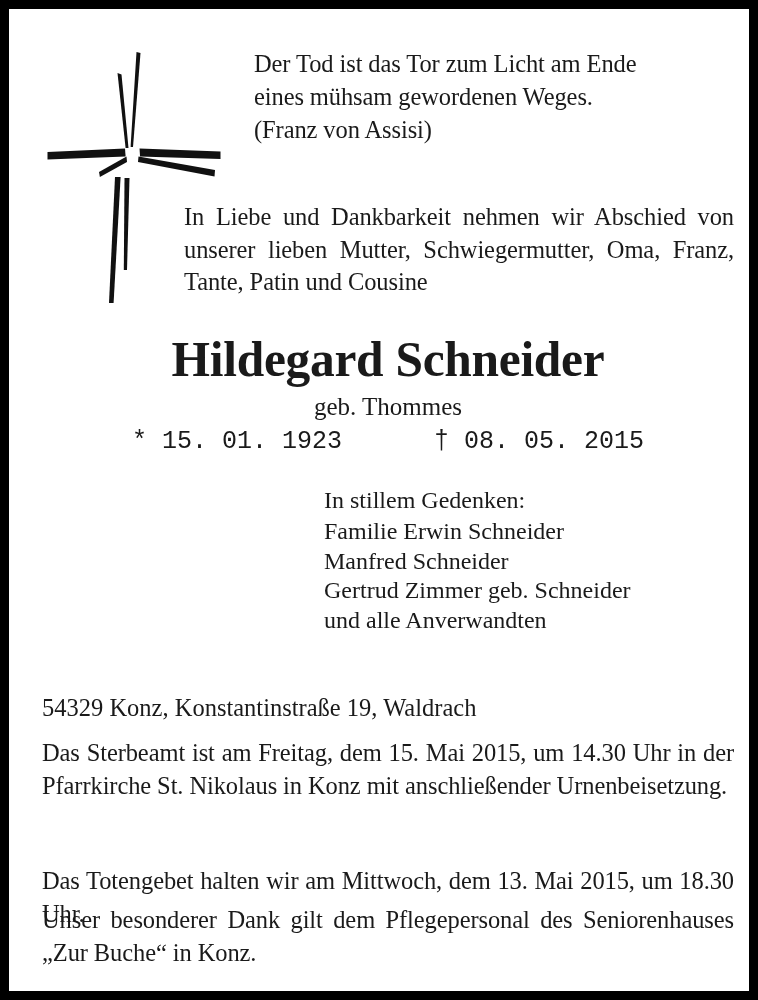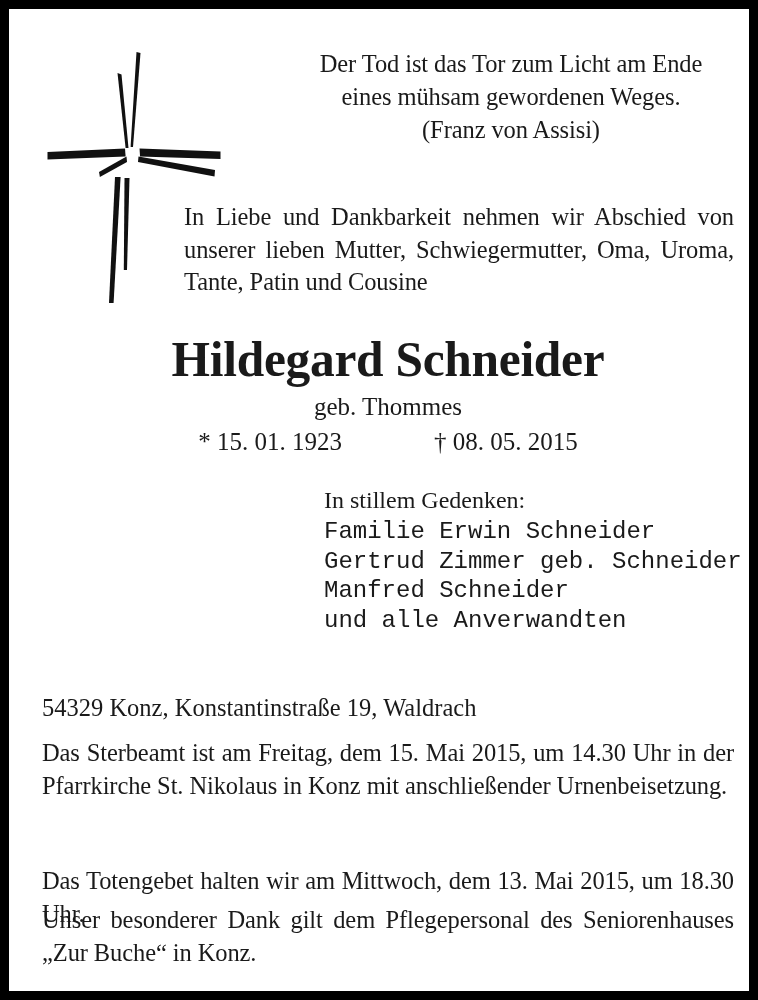--- a/index.html
+++ b/index.html
@@ -40,24 +40,24 @@
     left: 20px;
     top: 35px;
     width: 210px;
     height: 265px;
   }
   .cross-wrap svg { display: block; }
 
   
   .quote {
     position: absolute;
-    left: 264px;
+    left: 245px;
     top: 38px;
     width: 476px;
-    text-align: center;
+    text-align: left;
     font-size: 24.5px;
     line-height: 33px;
     letter-spacing: -0.1px;
   }
   .quote .q-line { white-space: nowrap; }
   .quote .q-attrib { display: block; }
 
   
   .farewell {
     position: absolute;
@@ -88,37 +88,38 @@
   }
   .maiden-name {
     font-size: 25px;
     line-height: 33px;
     margin-top: 3px;
   }
   .dates {
     font-size: 25px;
     line-height: 34px;
     margin-top: 2px;
+    font-family: Liberation Mono, monospace;
   }
   .dates .date-birth { display: inline-block; }
   .dates .date-gap { display: inline-block; width: 92px; }
   .dates .date-death { display: inline-block; }
 
   
   .mourners {
     position: absolute;
     left: 315px;
     top: 477px;
     width: 392px;
     text-align: left;
     font-size: 24px;
     line-height: 29.4px;
   }
   .mourners .mourn-heading { display: block; margin-bottom: 2px; }
-  .mourners .mourn-item { display: block; white-space: nowrap; font-family: Liberation Mono, monospace; }
+  .mourners .mourn-item { display: block; white-space: nowrap; }
 
   
   .address {
     position: absolute;
     left: 33px;
     top: 683px;
     width: 692px;
     font-size: 24.5px;
     line-height: 31px;
   }
@@ -167,35 +168,35 @@
         </g>
       </svg>
     </div>
 
     <div class="quote">
       <span class="q-line">Der Tod ist das Tor zum Licht am Ende</span><br>
       <span class="q-line">eines mühsam gewordenen Weges.</span><br>
       <span class="q-attrib">(Franz von Assisi)</span>
     </div>
 
-    <div class="farewell">In Liebe und Dankbarkeit nehmen wir Abschied von unserer lieben Mutter, Schwiegermutter, Oma, Uroma, Tante, Patin und Cousine</div>
+    <div class="farewell">In Liebe und Dankbarkeit nehmen wir Abschied von unserer lieben Mutter, Schwiegermutter, Oma, Franz, Tante, Patin und Cousine</div>
 
     <div class="name-block">
       <div class="deceased-name">Hildegard Schneider</div>
       <div class="maiden-name">geb. Thommes</div>
       <div class="dates">
         <span class="date-birth"><span>*</span> <span>15. 01. 1923</span></span><span class="date-gap"></span><span class="date-death"><span>†</span> <span>08. 05. 2015</span></span>
       </div>
     </div>
 
     <div class="mourners">
       <span class="mourn-heading">In stillem Gedenken:</span>
       <span class="mourn-item">Familie Erwin Schneider</span>
+      <span class="mourn-item">Manfred Schneider</span>
       <span class="mourn-item">Gertrud Zimmer geb. Schneider</span>
-      <span class="mourn-item">Manfred Schneider</span>
       <span class="mourn-item">und alle Anverwandten</span>
     </div>
 
     <div class="address">
       <span class="addr-city">54329 Konz,</span><span class="addr-rest"> Konstantinstraße 19, Waldrach</span>
     </div>
 
     <div class="para para-1">Das Sterbeamt ist am Freitag, dem 15. Mai 2015, um 14.30 Uhr in der Pfarrkirche St. Nikolaus in Konz mit anschließender Urnenbeisetzung.</div>
     <div class="para para-2">Das Totengebet halten wir am Mittwoch, dem 13. Mai 2015, um 18.30 Uhr.</div>
     <div class="para para-3">Unser besonderer Dank gilt dem Pflegepersonal des Seniorenhauses „Zur Buche“ in Konz.</div>

